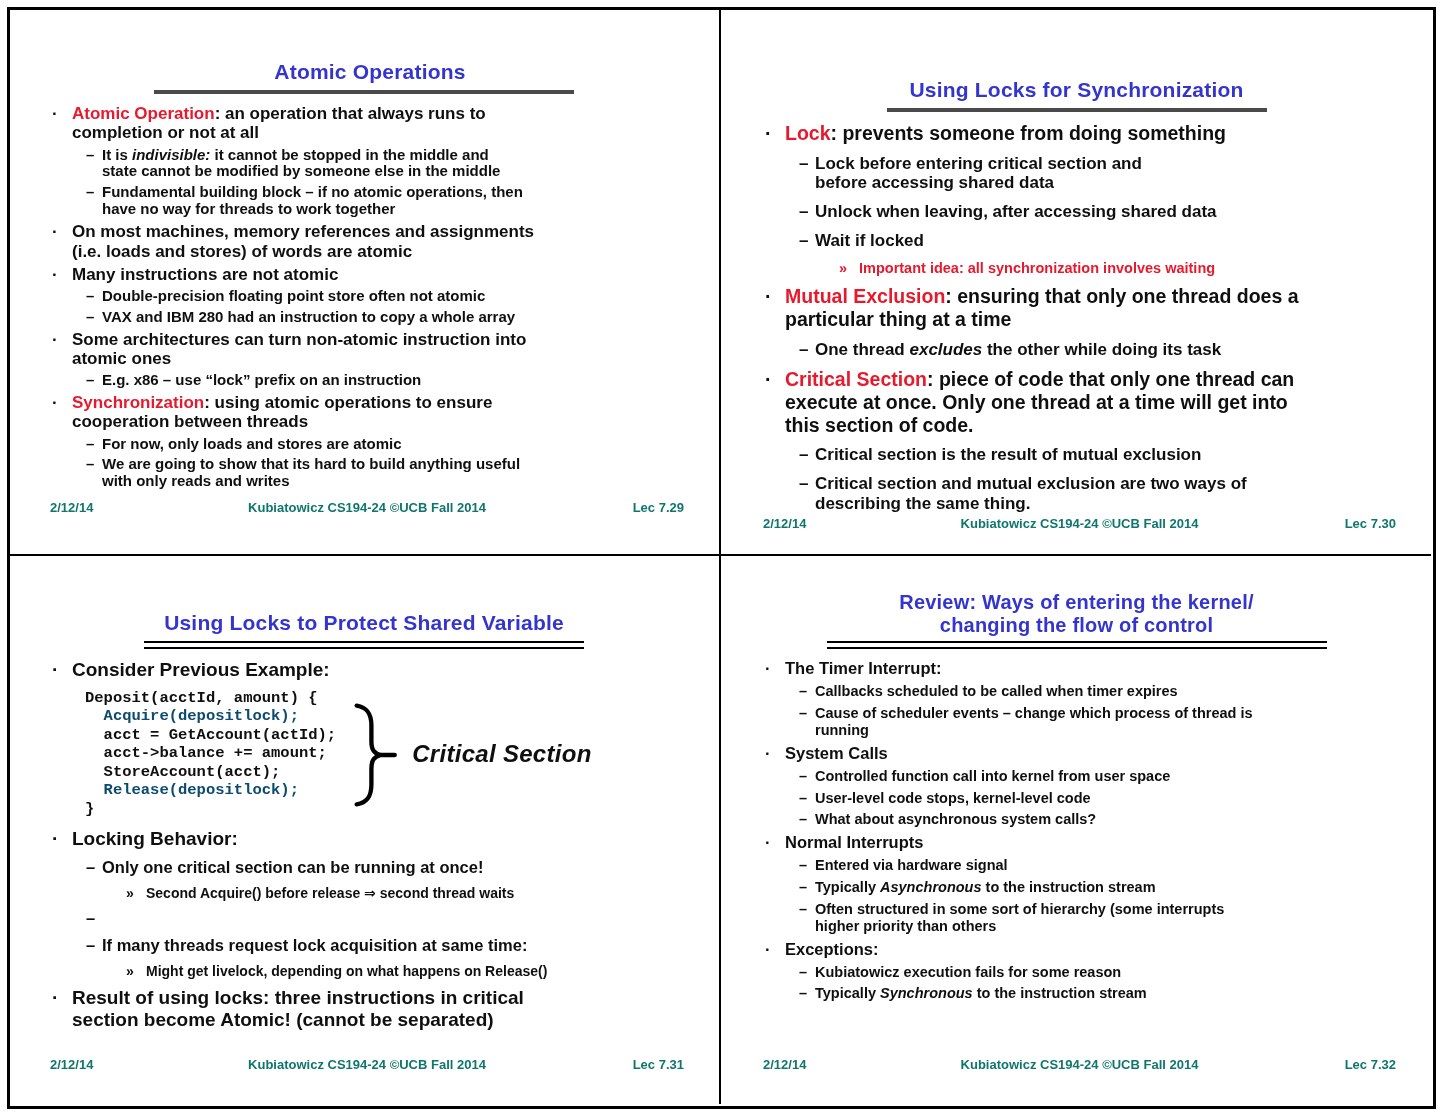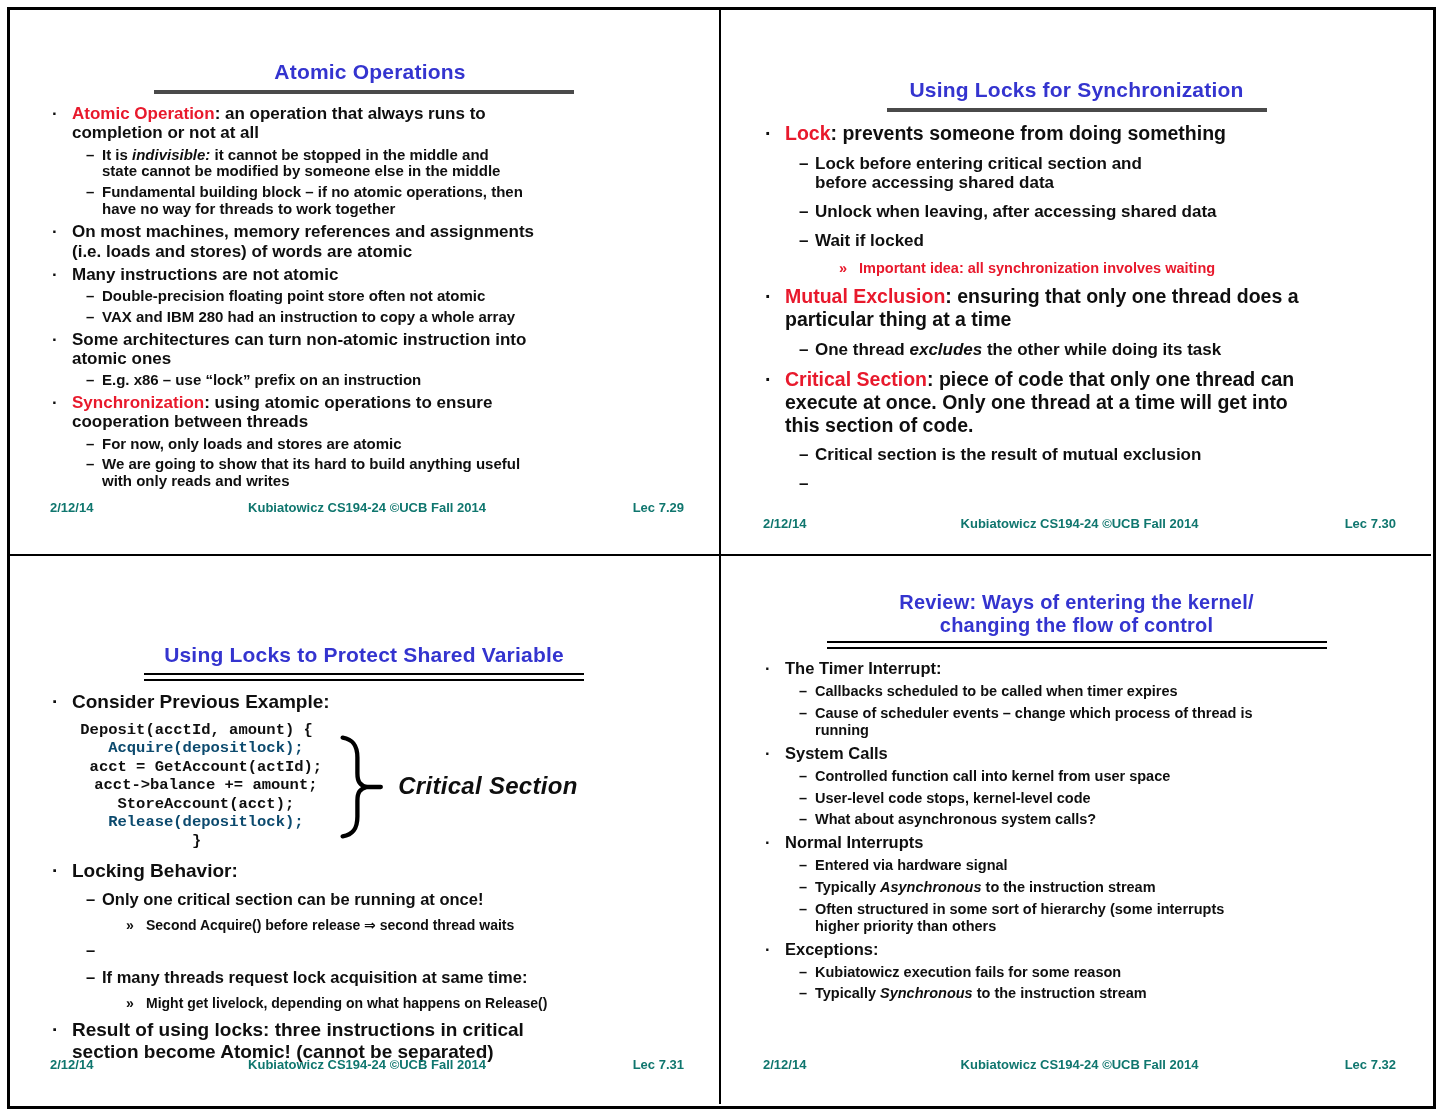--- a/index.html
+++ b/index.html
@@ -8,21 +8,21 @@
   .frame{position:absolute;left:7px;top:7px;width:1423px;height:1096px;border:3px solid #000;}
   .vline{position:absolute;left:719px;top:9px;width:2px;height:1095px;background:#000;}
   .hline{position:absolute;left:9px;top:554px;width:1422px;height:2px;background:#000;}
   .cell{position:absolute;overflow:hidden;}
   .c1{left:10px;top:10px;width:708px;height:543px;}
   .c2{left:723px;top:26px;width:707px;height:543px;}
   .c3{left:10px;top:557px;width:708px;height:545px;}
   .c4{left:723px;top:557px;width:707px;height:545px;}
   .title{margin:0 auto;text-align:center;color:#3434cf;font-weight:700;font-size:21px;
          line-height:1.15;white-space:pre-line;letter-spacing:.2px;}
-  .s1 .title{margin-top:50px;padding-left:12px;} .s2 .title{margin-top:52px;} .s3 .title{margin-top:86px;}
+  .s1 .title{margin-top:50px;padding-left:12px;} .s2 .title{margin-top:52px;} .s3 .title{margin-top:54px;}
   .s4 .title{margin-top:34px;font-size:20px;}
   .rule{margin:6px auto 10px auto;}
   .rule.single{height:4px;background:#4a4a4a;}
   .rule.double{height:4px;border-top:2px solid #000;border-bottom:2px solid #000;}
   .s1 .rule{width:420px;} .s2 .rule{width:380px;} .s3 .rule{width:440px;} .s4 .rule{width:500px;margin-top:4px;}
   .content{margin:0 18px 0 30px;}
   .item{display:flex;align-items:flex-start;font-weight:700;}
   .marker{flex:0 0 auto;text-align:left;}
   .text{white-space:pre-line;}
   .seg.i{font-style:italic;}
@@ -34,21 +34,21 @@
   
   .s1 .item{margin-bottom:4px;line-height:1.13;}
   .s1 .lvl1{font-size:17px;} .s1 .lvl2{font-size:15px;}
   .s2 .item{margin-bottom:9px;line-height:1.16;}
   .s2 .lvl1{font-size:19.5px;} .s2 .lvl2{font-size:17px;} .s2 .lvl3{font-size:14.5px;}
   .s3 .item{margin-bottom:8px;line-height:1.15;}
   .s3 .lvl1{font-size:19px;} .s3 .lvl2{font-size:16.5px;} .s3 .lvl3{font-size:14px;}
   .s4 .item{margin-bottom:5px;line-height:1.16;}
   .s4 .lvl1{font-size:16.5px;} .s4 .lvl2{font-size:14.5px;}
   
-  .codewrap{display:flex;margin:2px 0 10px 31px;text-align:center;}
+  .codewrap{display:flex;margin:2px 0 10px 45px;}
   .code{margin:0;font-family:"Liberation Mono","DejaVu Sans Mono",monospace;
         font-weight:700;font-size:15.5px;line-height:18.5px;white-space:pre;}
   .code .red{color:#0c4a6e;}
   .brace{flex:0 0 auto;margin-left:10px;margin-top:14px;}
   .brace-label{align-self:center;font-weight:700;font-style:italic;font-size:24px;margin-left:10px;
                letter-spacing:.3px;}
   .footer{position:absolute;left:40px;right:34px;display:flex;align-items:baseline;
           color:#0f766e;font-weight:700;font-size:13px;}
   .t .footer{bottom:38px;} .b .footer{bottom:30px;}
   .f-date{width:120px;text-align:left;}
@@ -168,20 +168,22 @@
         <span class="text"><span class="seg red">Critical Section</span><span class="seg n">: piece of code that only one thread can
 execute at once. Only one thread at a time will get into
 this section of code.</span></span>
       </div>
       <div class="item lvl2">
         <span class="marker">–</span>
         <span class="text"><span class="seg n">Critical section is the result of mutual exclusion</span></span>
       </div>
       <div class="item lvl2">
         <span class="marker">–</span>
+        <span class="text"><span class="seg n">Critical section and mutual exclusion are two ways of
+describing the same thing.</span></span>
       </div>
     </div>
   <div class="footer">
     <span class="f-date">2/12/14</span>
     <span class="f-center">Kubiatowicz CS194-24 ©UCB Fall 2014</span>
     <span class="f-lec">Lec 7.30</span>
   </div>
 </section>
 
 <section class="cell c3 s3 b">

